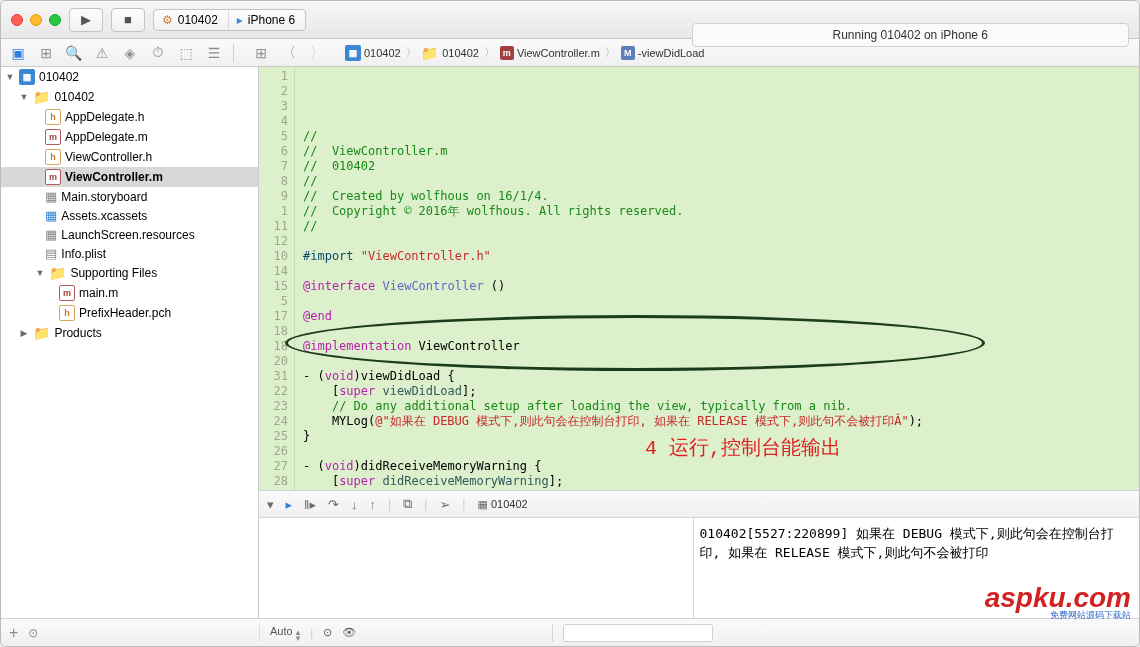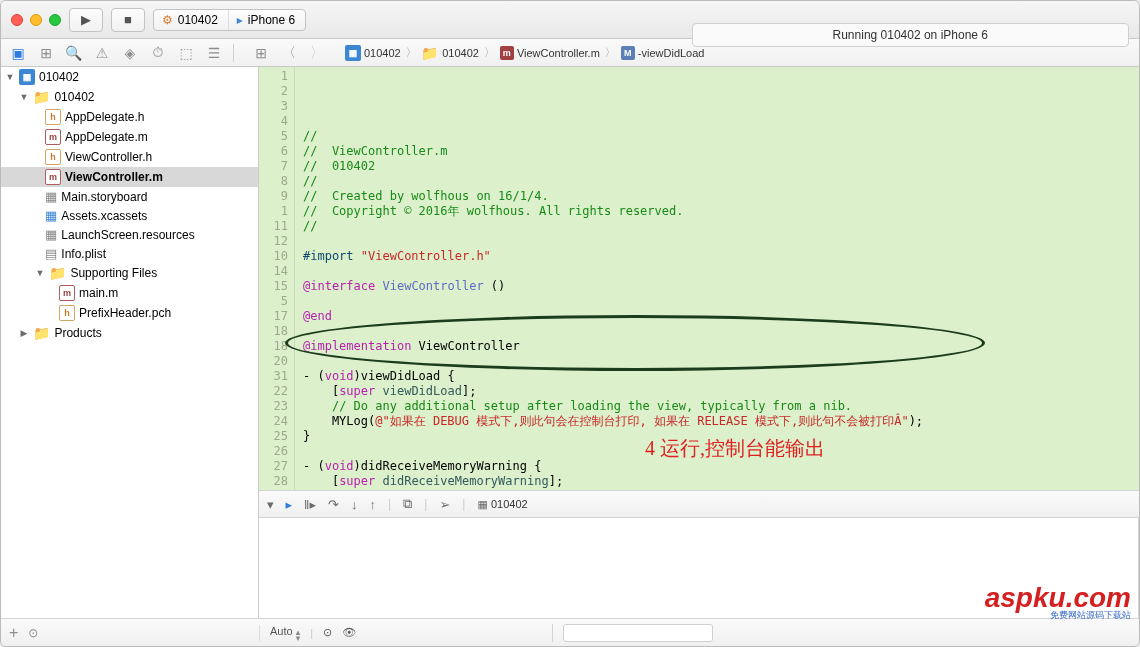--- a/index.html
+++ b/index.html
@@ -49,21 +49,21 @@
     .gutter { width: 36px; background: #ddf0cc; border-right: 1px solid #c9dbb8; text-align: right; padding: 2px 6px 0 0; color: #9ca98c; line-height: 15px; }
     .code-lines { flex: 1; padding: 2px 0 0 8px; line-height: 15px; white-space: pre; position: relative; }
     .cl { height: 15px; }
     .cmt { color: #178a17; }
     .kw { color: #b820b0; }
     .pp { color: #0c4a6e; }
     .str { color: #c72828; }
     .cls { color: #5d6bc8; }
     .mth { color: #33595d; }
     .annotation-ellipse { position: absolute; border: 3px solid #1c3d1c; border-radius: 50%; pointer-events: none; }
-    .annotation-text { position: absolute; color: #e02020; font-family: Liberation Serif, serif; font-size: 20px; pointer-events: none; }
+    .annotation-text { position: absolute; color: #e02020; font-family: Liberation Mono, monospace; font-size: 20px; pointer-events: none; }
     
     .debug-bar { height: 28px; background: linear-gradient(#fafafa,#f0f0f0); border-top: 1px solid #d4d4d4; border-bottom: 1px solid #d4d4d4; display: flex; align-items: center; padding: 0 8px; gap: 12px; color: #6b6b6b; }
     .dbg-icon { font-size: 13px; cursor: pointer; }
     .dbg-icon.blue { color: #2f7de0; }
     
     .debug-panes { display: flex; height: 100px; background: #fff; }
     .vars-pane { flex: 1; border-right: 1px solid #d4d4d4; position: relative; }
     .console-pane { flex: 1; padding: 6px; font-family: Menlo, monospace; font-size: 13px; line-height: 19px; overflow: hidden; position: relative; }
     
     .bottom-bar { position: absolute; bottom: 0; left: 0; right: 0; height: 28px; background: linear-gradient(#fafafa,#f0f0f0); border-top: 1px solid #d4d4d4; display: flex; align-items: center; }
@@ -261,20 +261,23 @@
       <span style="color:#ccc">|</span>
       <span class="dbg-icon">⧉</span>
       <span style="color:#ccc">|</span>
       <span class="dbg-icon">➢</span>
       <span style="color:#ccc">|</span>
       <span class="dbg-icon" style="font-size:11px">▦ <span style="color:#333">010402</span></span>
     </div>
 
     <div class="debug-panes">
       <div class="vars-pane"></div>
+      <div class="console-pane">
+        <span>010402[5527:220899] 如果在 DEBUG 模式下,则此句会在控制台打印, 如果在 RELEASE 模式下,则此句不会被打印</span>
+      </div>
     </div>
   </div>
 </div>
 
 <div class="bottom-bar">
   <div class="bb-left">
     <span style="font-size:16px">+</span>
     <span>⊙</span>
   </div>
   <div class="bb-mid1">

